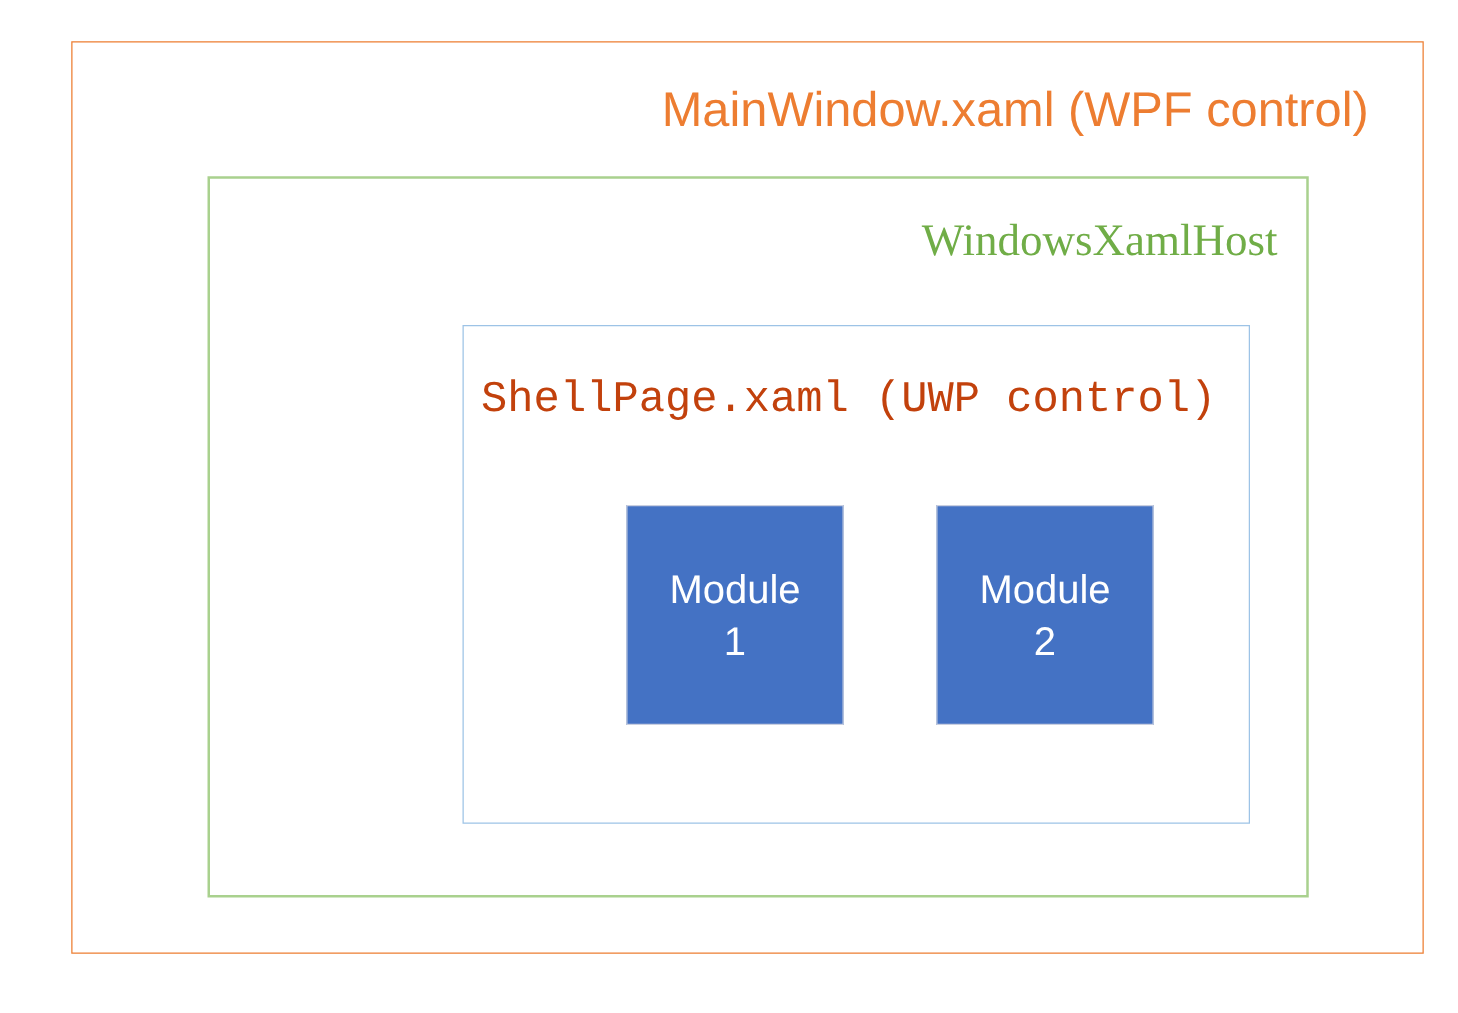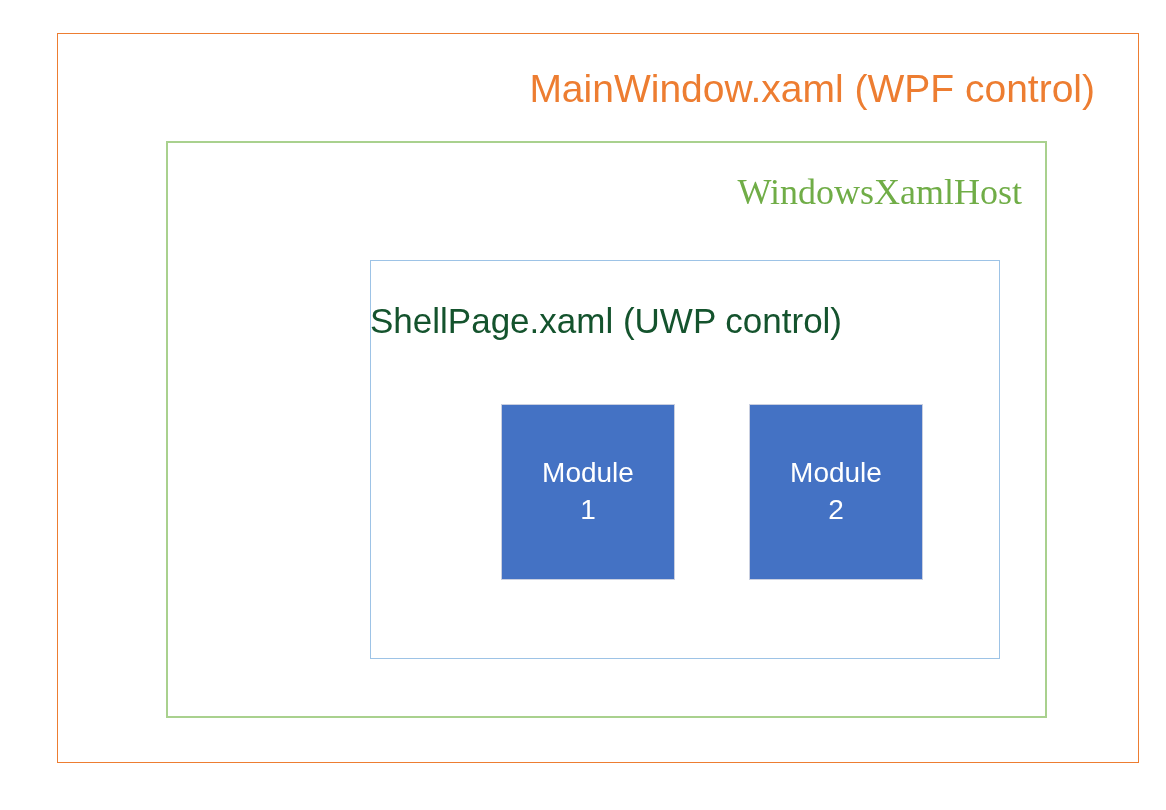--- a/index.html
+++ b/index.html
@@ -77,41 +77,42 @@
     color: #70AD47;
     line-height: 1;
     white-space: nowrap;
     font-family: Liberation Serif, serif;
   }
   .caption-inner-pos {
     position: absolute;
     top: 303px;
     left: 370px;
     width: 603px;        
-    text-align: left;
+    text-align: right;
     font-size: 35px;
-    color: #14532d;
+    color: #c2410c;
     line-height: 1;
     white-space: nowrap;
+    font-family: Liberation Mono, monospace;
   }
 
   
   .module-box {
     position: absolute;
     width: 174px;
     height: 176px;
     background: #4472C4;
     border: 1px solid #C9CFE0;
     box-sizing: border-box;
     display: flex;
     flex-direction: column;
     align-items: center;
     justify-content: center;
     color: #ffffff;
-    font-size: 28px;
+    font-size: 32px;
     line-height: 1.32;
     text-align: center;
   }
   .module-1 { left: 501px; top: 404px; }
   .module-2 { left: 749px; top: 404px; }
 
   .module-line { display: block; }
 </style>
 </head>
 <body>

